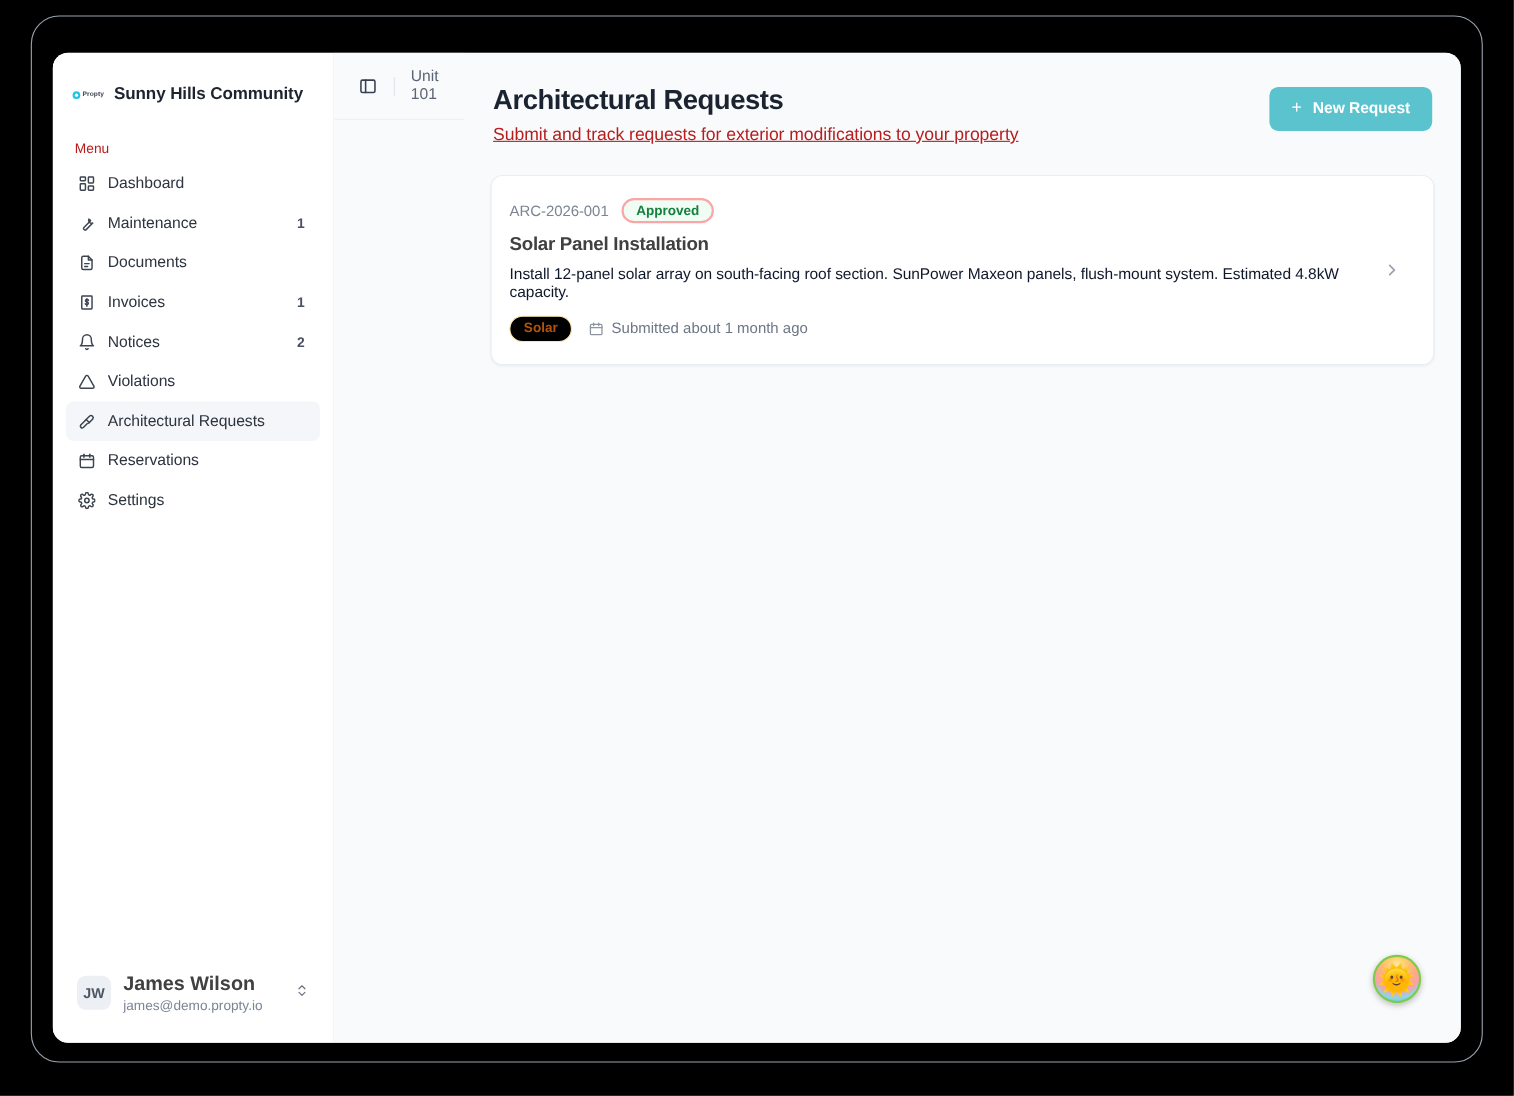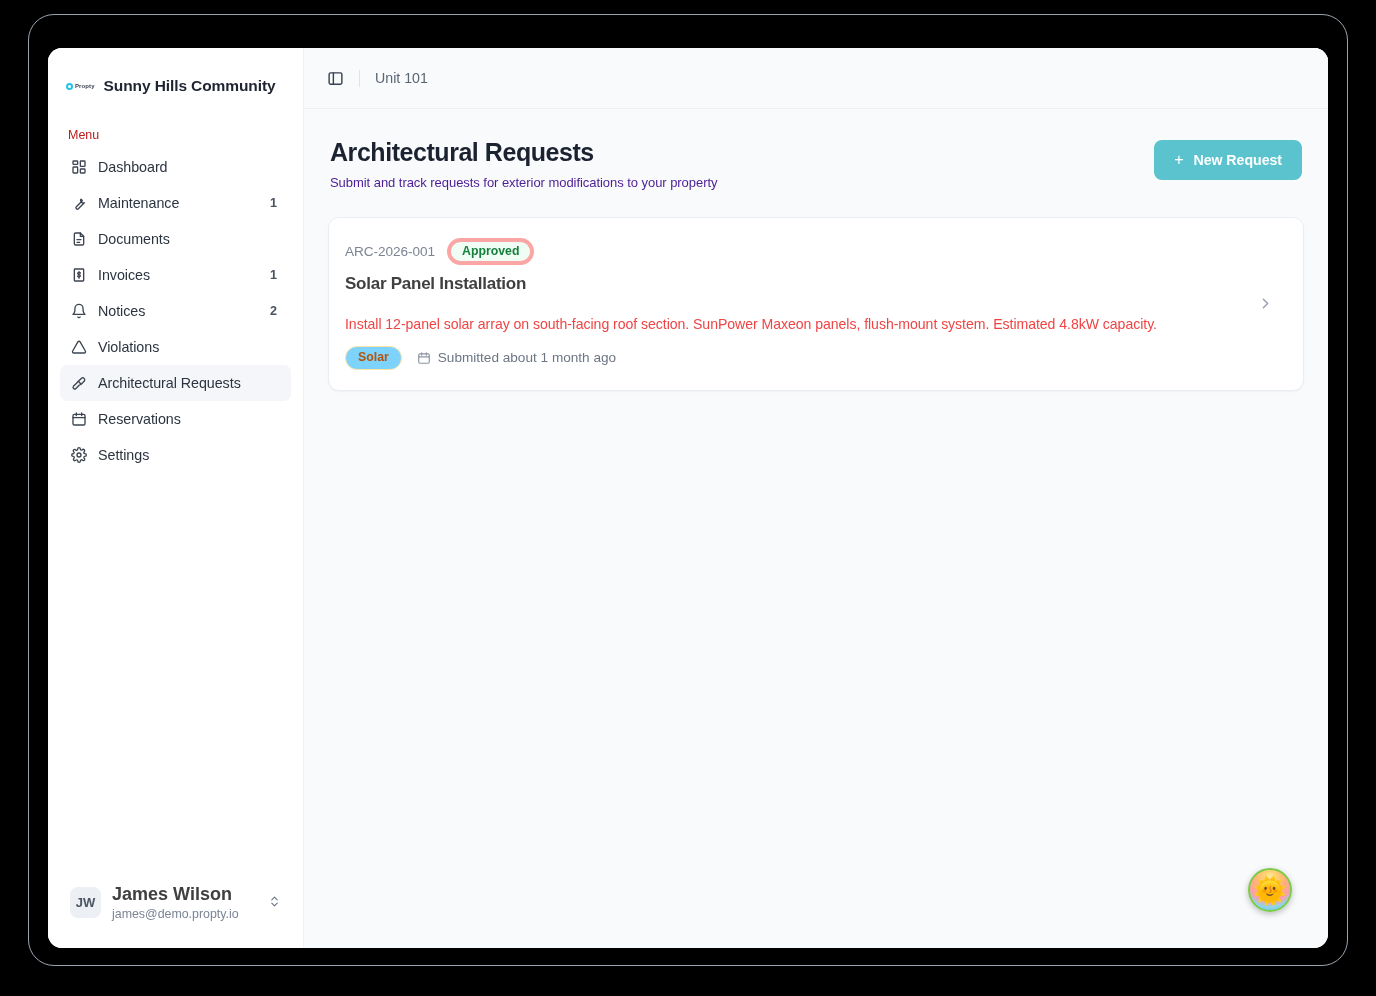--- a/index.html
+++ b/index.html
@@ -150,21 +150,21 @@
     line-height: 1.3;
   }
   .chev-updown { color: #6b7280; flex: 0 0 12px; }
 
   
   .main {
     flex: 1;
     height: 100%;
     background: #f8fafc;
     display: flex;
-    flex-direction: column;
+    flex-direction: row;
     min-width: 0;
   }
   .topbar {
     height: 61px;
     flex: 0 0 61px;
     background: #f9fafb;
     border-bottom: 1px solid #eceff4;
     display: flex;
     align-items: center;
     padding: 0 22px;
@@ -197,24 +197,25 @@
     padding: 0 2px 0 2px;
   }
   .page-title {
     font-size: 25px;
     font-weight: bold;
     color: #1b2230;
     letter-spacing: -0.45px;
     line-height: 1.2;
   }
   .page-sub {
-    font-size: 13px;
-    color: #4c1d95;
+    font-size: 16px;
+    color: #b91c1c;
     margin-top: 8px;
     letter-spacing: -0.05px;
+    text-decoration: underline;
   }
   .btn-new {
     display: flex;
     align-items: center;
     gap: 10px;
     height: 40px;
     padding: 0 20px;
     background: #5bc3ce;
     color: #ffffff;
     border: none;
@@ -255,49 +256,49 @@
   .req-id {
     font-size: 13.6px;
     color: #7c8593;
     letter-spacing: -0.05px;
   }
   .badge-approved {
     font-size: 12.3px;
     font-weight: bold;
     color: #15803d;
     background: #f0fdf4;
-    border: 4px solid #fca5a5;
+    border: 2px solid #fca5a5;
     border-radius: 999px;
     padding: 3px 11px 4px 11px;
     line-height: 1;
   }
   .req-title {
     font-size: 17px;
     font-weight: bold;
     color: #404040;
     margin-top: 9px;
     letter-spacing: -0.25px;
   }
   .req-desc {
     font-size: 14.1px;
-    color: #ef4444;
-    margin-top: 22px;
+    color: #0f172a;
+    margin-top: 9px;
     letter-spacing: -0.05px;
   }
   .req-row3 {
     display: flex;
     align-items: center;
     gap: 15px;
     margin-top: 14px;
   }
   .tag-solar {
     font-size: 12.3px;
     font-weight: bold;
     color: #b45309;
-    background: #7dd3fc;
+    background: #000000;
     border: 1px solid #fbe6a8;
     border-radius: 999px;
     padding: 4px 12px 5px 12px;
     line-height: 1;
     text-align: right;
   }
   .submitted {
     display: flex;
     align-items: center;
     gap: 7px;

